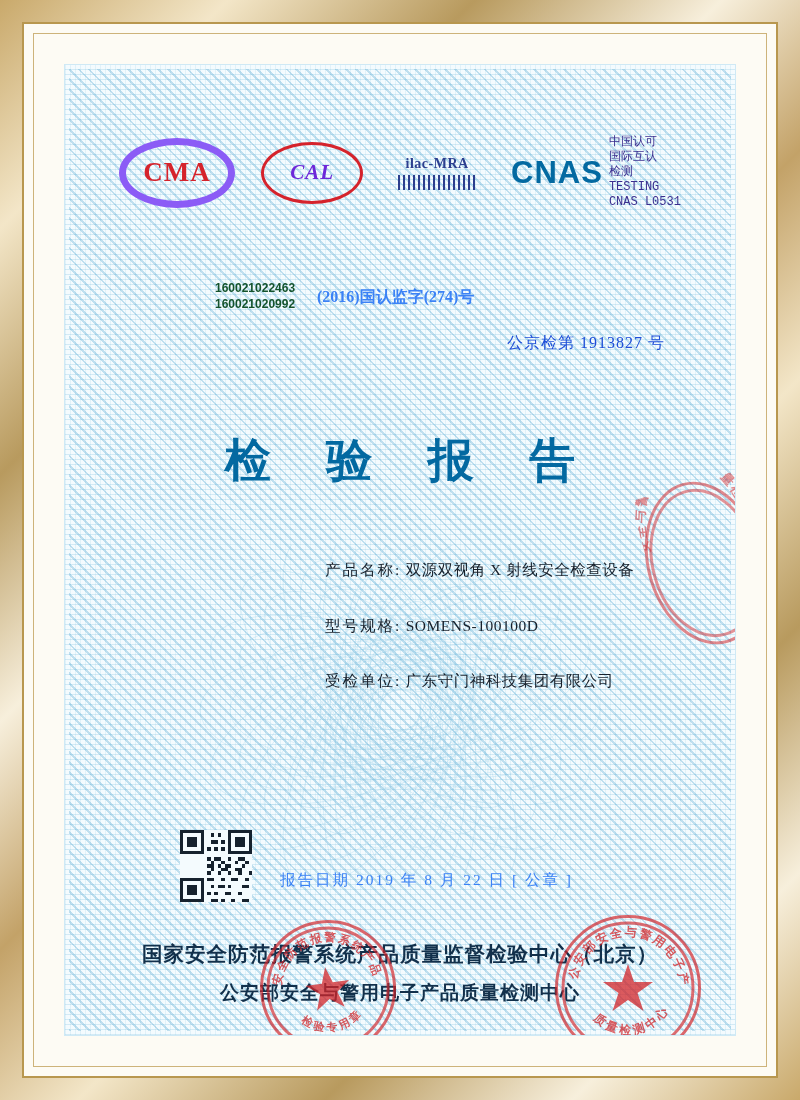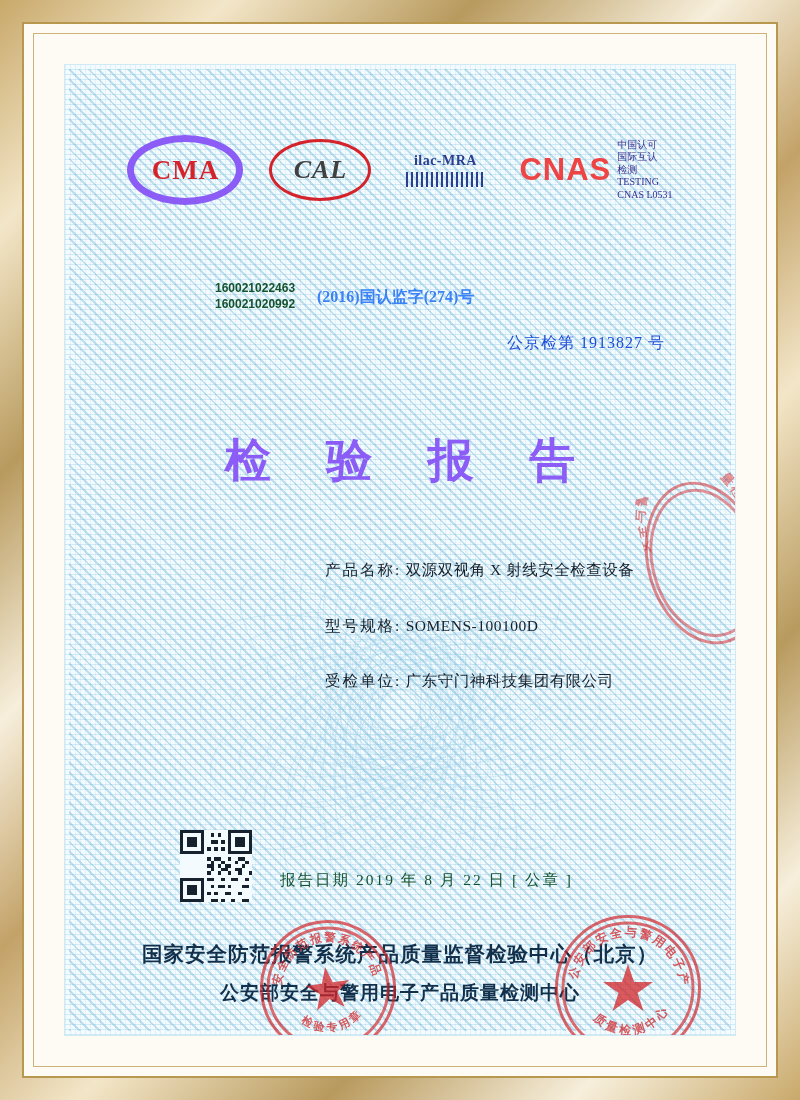--- a/index.html
+++ b/index.html
@@ -63,71 +63,71 @@
   .cma{
     width:102px;height:56px;border:7px solid #8b5cf6;border-radius:50%;
     display:flex;align-items:center;justify-content:center;
     color:#d5232c;font-weight:bold;font-size:27px;letter-spacing:1px;
     font-family:"Liberation Serif", serif;
     background:transparent;
   }
   .cal{
     width:96px;height:56px;border:3px solid #d5232c;border-radius:50%;
     display:flex;align-items:center;justify-content:center;
-    color:#404040;font-weight:bold;font-size:26px;font-style:italic;letter-spacing:1px;
+    color:#6d28d9;font-weight:bold;font-size:21px;font-style:italic;letter-spacing:1px;
   }
   .ilac{
     display:flex;flex-direction:column;align-items:center;justify-content:center;
     color:#2c3f8f;width:96px;
   }
   .ilac .ilac-text{font-weight:bold;font-size:14px;letter-spacing:.5px;}
   .ilac .ilac-bars{
     margin-top:3px;width:78px;height:15px;
     background:repeating-linear-gradient(90deg,#2c3f8f 0 2px, transparent 2px 5px);
   }
   .cnas-wrap{display:flex;align-items:center;gap:6px;}
   .cnas{
-    color:#ef4444;font-weight:bold;font-size:31px;letter-spacing:1px;
+    color:#0369a1;font-weight:bold;font-size:31px;letter-spacing:1px;
     font-family:"Liberation Sans", sans-serif;
   }
   .cnas-side{
-    font-size:10px;line-height:1.25;color:#3b2f8f;
-    font-family:Liberation Serif, serif;
+    font-size:12px;line-height:1.25;color:#3b2f8f;
+    font-family:Liberation Mono, monospace;
   }
   .cert-nums{
     position:absolute;left:150px;top:215px;
     color:#14532d;font-size:12px;line-height:1.35;font-weight:bold;
     font-family:"Liberation Sans", sans-serif;
   }
   .accred-no{
     position:absolute;left:252px;top:222px;
     color:#3b82f6;font-size:16px;font-weight:bold;
   }
   .report-no{
     position:absolute;right:70px;top:268px;
     font-size:16px;color:#1d4ed8;letter-spacing:1px;
   }
   .title{
     position:absolute;left:0;right:0;top:365px;
     text-align:center;
     font-size:46px;letter-spacing:22px;
-    color:#8b5cf6;font-weight:bold;
+    color:#0369a1;font-weight:bold;
     text-indent:22px;
     font-family:"Liberation Serif", serif;
   }
   .fields{
     position:absolute;left:260px;top:485px;
     font-size:15.5px;color:#17202b;line-height:1;
   }
   .field{margin-bottom:40px;letter-spacing:.5px;margin-top:12px;}
   .field .lbl{letter-spacing:2px;}
   .field .val{letter-spacing:.5px;}
   .date-row{
     position:absolute;left:215px;top:805px;
-    font-size:15.5px;color:#14532d;letter-spacing:2px;
+    font-size:15.5px;color:#3b82f6;letter-spacing:2px;
   }
   .qr{
     position:absolute;left:115px;top:765px;
     width:72px;height:72px;
     background:
       conic-gradient(from 0deg,#123 0 0);
     image-rendering:pixelated;
   }
   .footer{
     position:absolute;left:0;right:0;top:875px;

